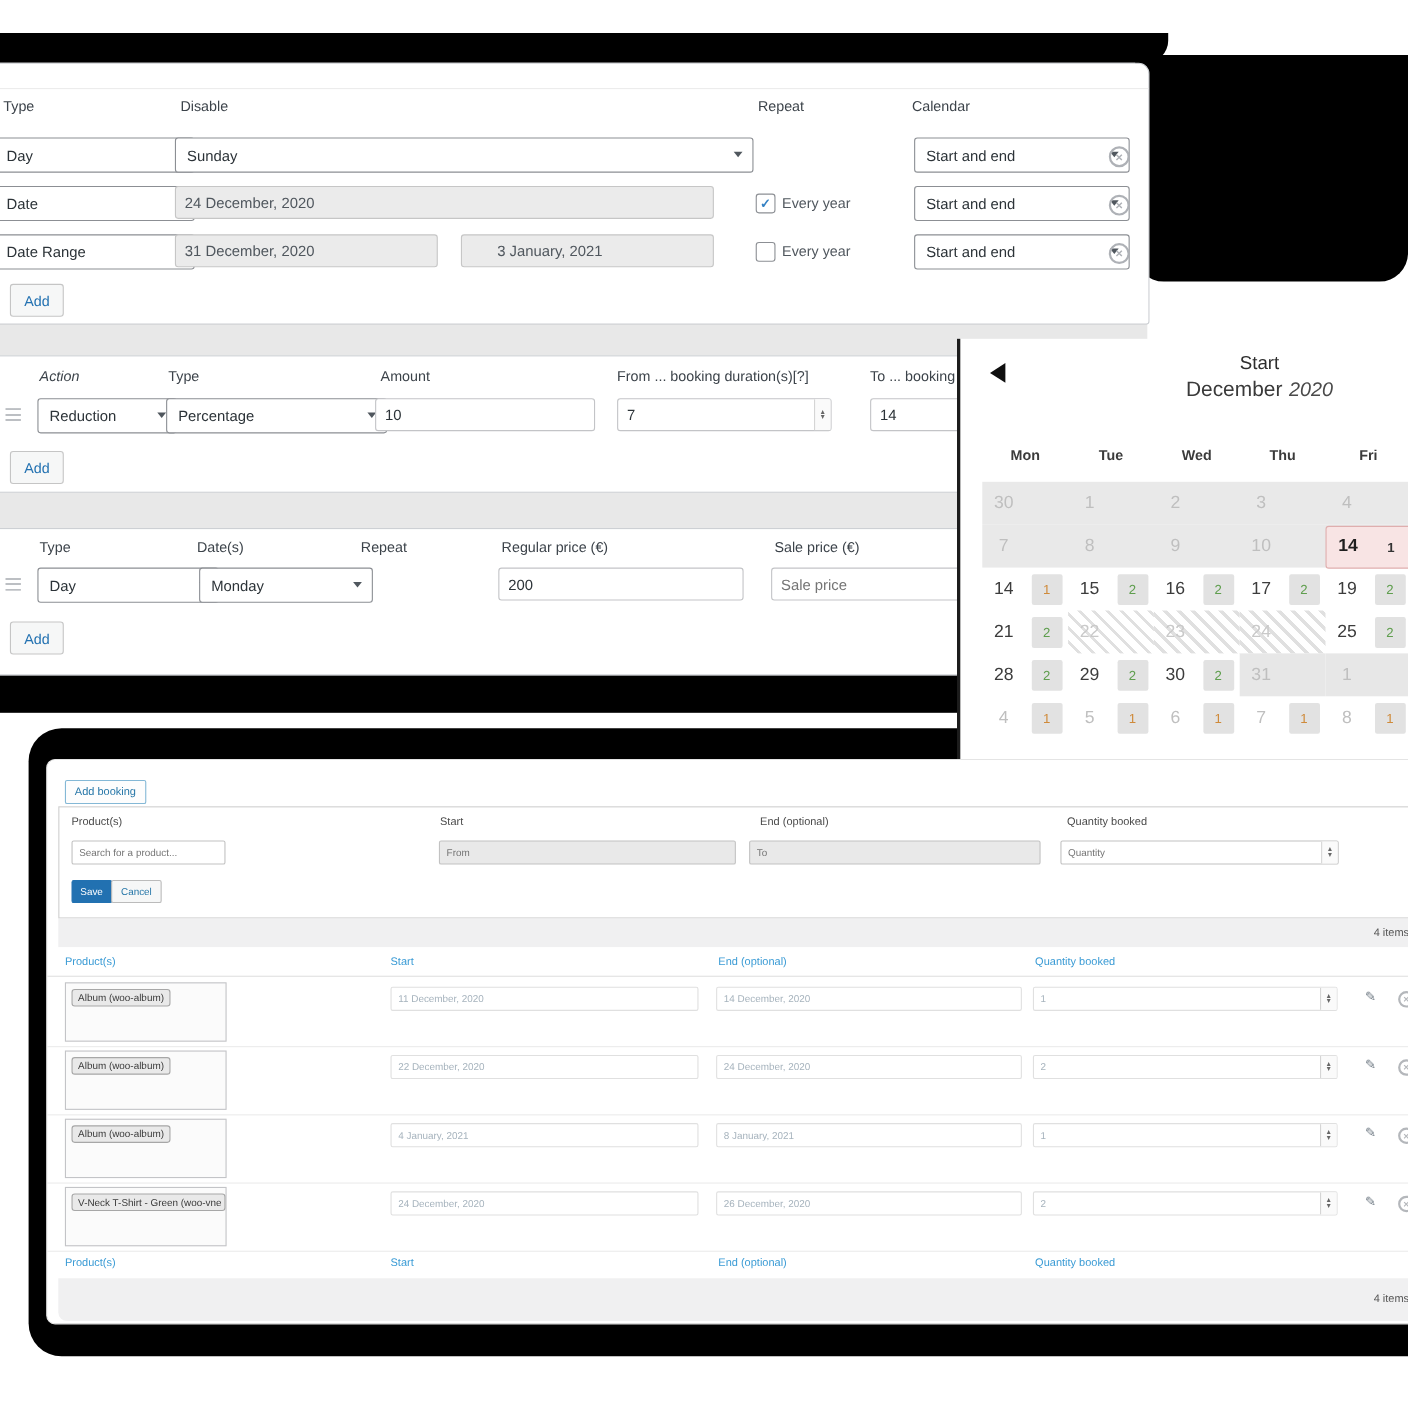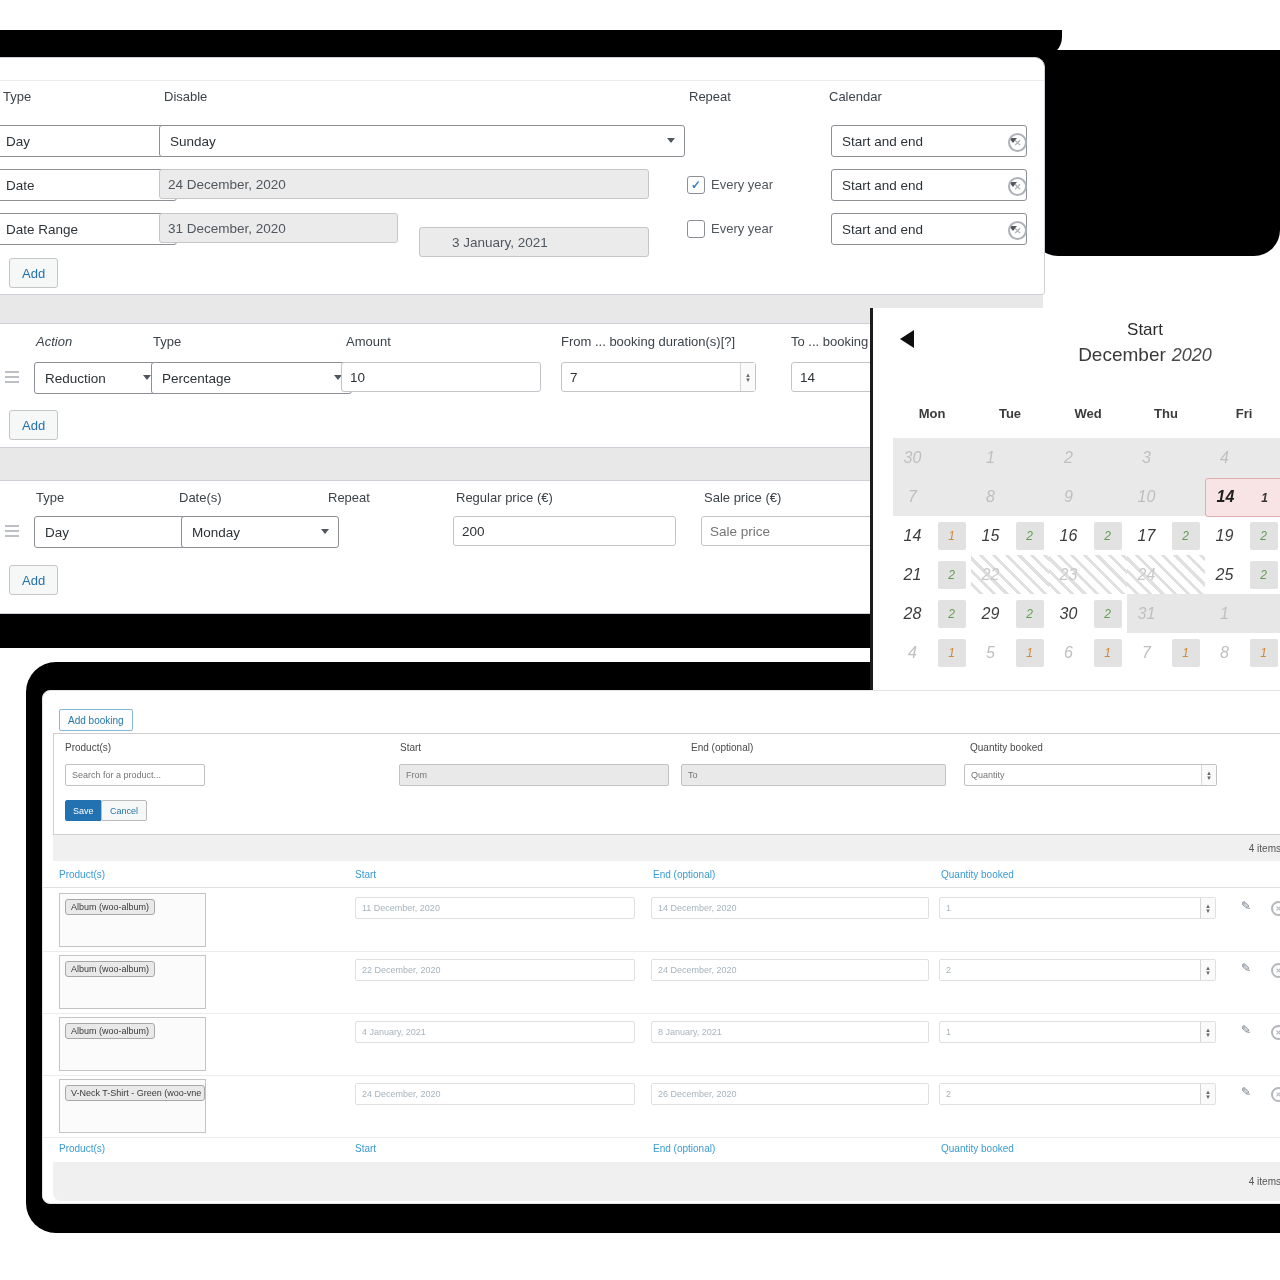--- a/index.html
+++ b/index.html
@@ -44,21 +44,21 @@
   .cal-edge{position:absolute;left:0;top:0;width:3px;height:382px;background:#1c1c1c;}
   .cal-prev{position:absolute;left:30px;top:22px;width:0;height:0;border-top:9px solid transparent;
             border-bottom:9px solid transparent;border-right:14px solid #0f0f0f;cursor:pointer;}
   .cal-title{position:absolute;left:110px;top:12px;width:330px;text-align:center;font-size:17px;color:#2d2d2d;}
   .cal-month{position:absolute;left:110px;top:36px;width:330px;text-align:center;font-size:19px;color:#3a3a3a;}
   .cal-month .yr{font-size:18px;font-style:italic;color:#4a4a4a;margin-left:6px;}
   .wkrow{position:absolute;left:23px;top:98px;width:397px;display:flex;}
   .wk{width:78px;text-align:center;font-size:13px;font-weight:bold;color:#3b3b3b;}
   .crow{position:absolute;left:23px;width:410px;height:39px;display:flex;}
   .crow.grayband{background:#e9e9e9;}
-  .ccell{width:78px;height:39px;display:flex;cursor:pointer;font-style:italic;}
+  .ccell{width:78px;height:39px;display:flex;cursor:pointer;}
   .ccell .d{width:39px;text-align:center;line-height:39px;font-size:16px;color:#3c3c3c;}
   .ccell .b{width:39px;display:flex;align-items:center;justify-content:center;}
   .badge{width:28px;height:28px;border-radius:2px;background:#e2e2e2;display:flex;align-items:center;
          justify-content:center;font-size:12px;}
   .badge.green{color:#5f9e4e;}
   .badge.orange{color:#cf8a3a;}
   .badge.darkno{background:transparent;color:#333;font-weight:bold;}
   .muted .d{color:#bfbfbf;}
   .ccell.gray{background:#e7e7e7;}
   .ccell.hatch{background:repeating-linear-gradient(45deg,#ffffff 0 6px,#e0e0e0 6px 9px);}
@@ -136,21 +136,21 @@
       <span>Start and end</span>
       <i class="chev"></i>
     </div>
     <div class="rm" style="left:1027px;top:119px;">✕</div>
 
     <div class="sel" style="left:14px;top:155px;width:146px;">
       <span>Date Range</span>
       <i class="chev"></i>
     </div>
     <input class="inp gray" style="left: 178px; top: 155px; width: 239px;" value="31 December, 2020">
-    <input class="inp gray" style="left: 438px; top: 169px; width: 230px; padding-left: 32px;" value="3 January, 2021">
+    <input class="inp gray" style="left: 438px; top: 155px; width: 230px; padding-left: 32px;" value="3 January, 2021">
     <div class="cb" style="left:706px;top:162px;"></div>
     <div class="cblab" style="left:730px;top:163px;">Every year</div>
     <div class="sel" style="left:850px;top:155px;width:160px;">
       <span>Start and end</span>
       <i class="chev"></i>
     </div>
     <div class="rm" style="left:1027px;top:163px;">✕</div>
 
     <div class="addbtn" style="left:28px;top:200px;">Add</div>
   </div>

